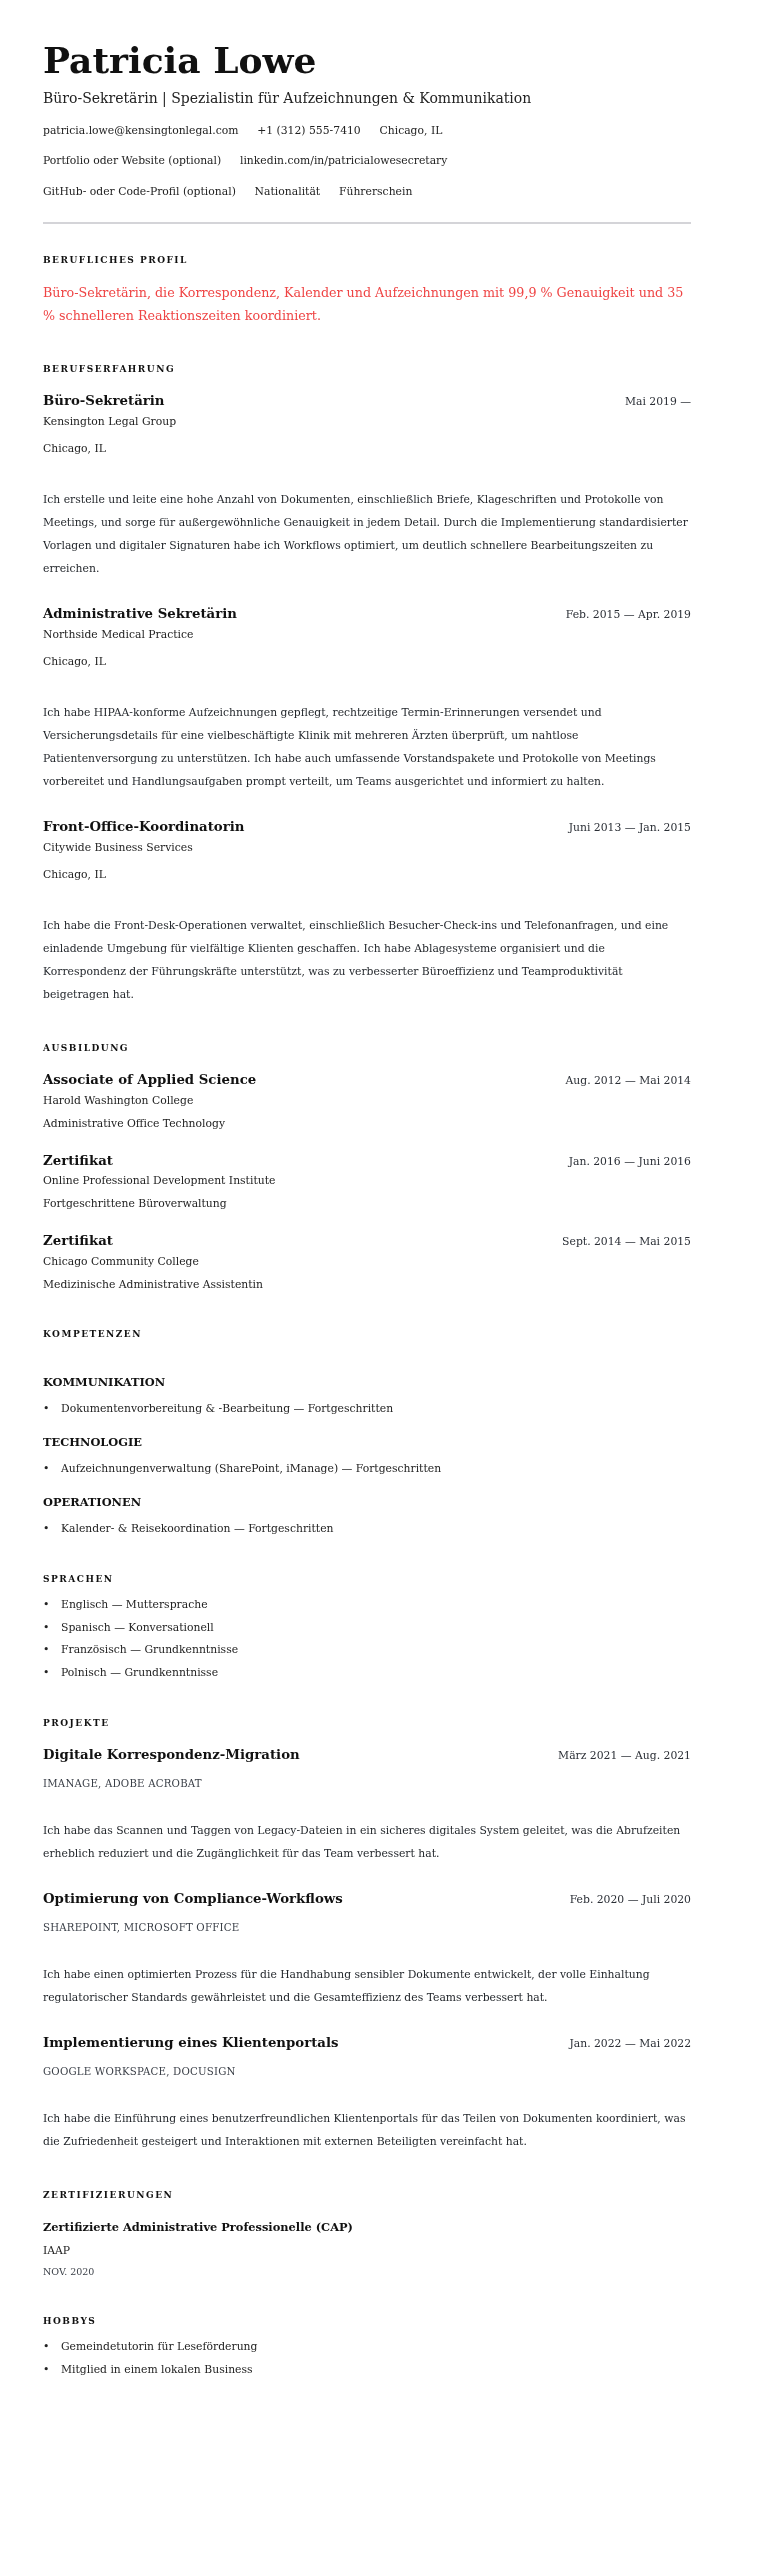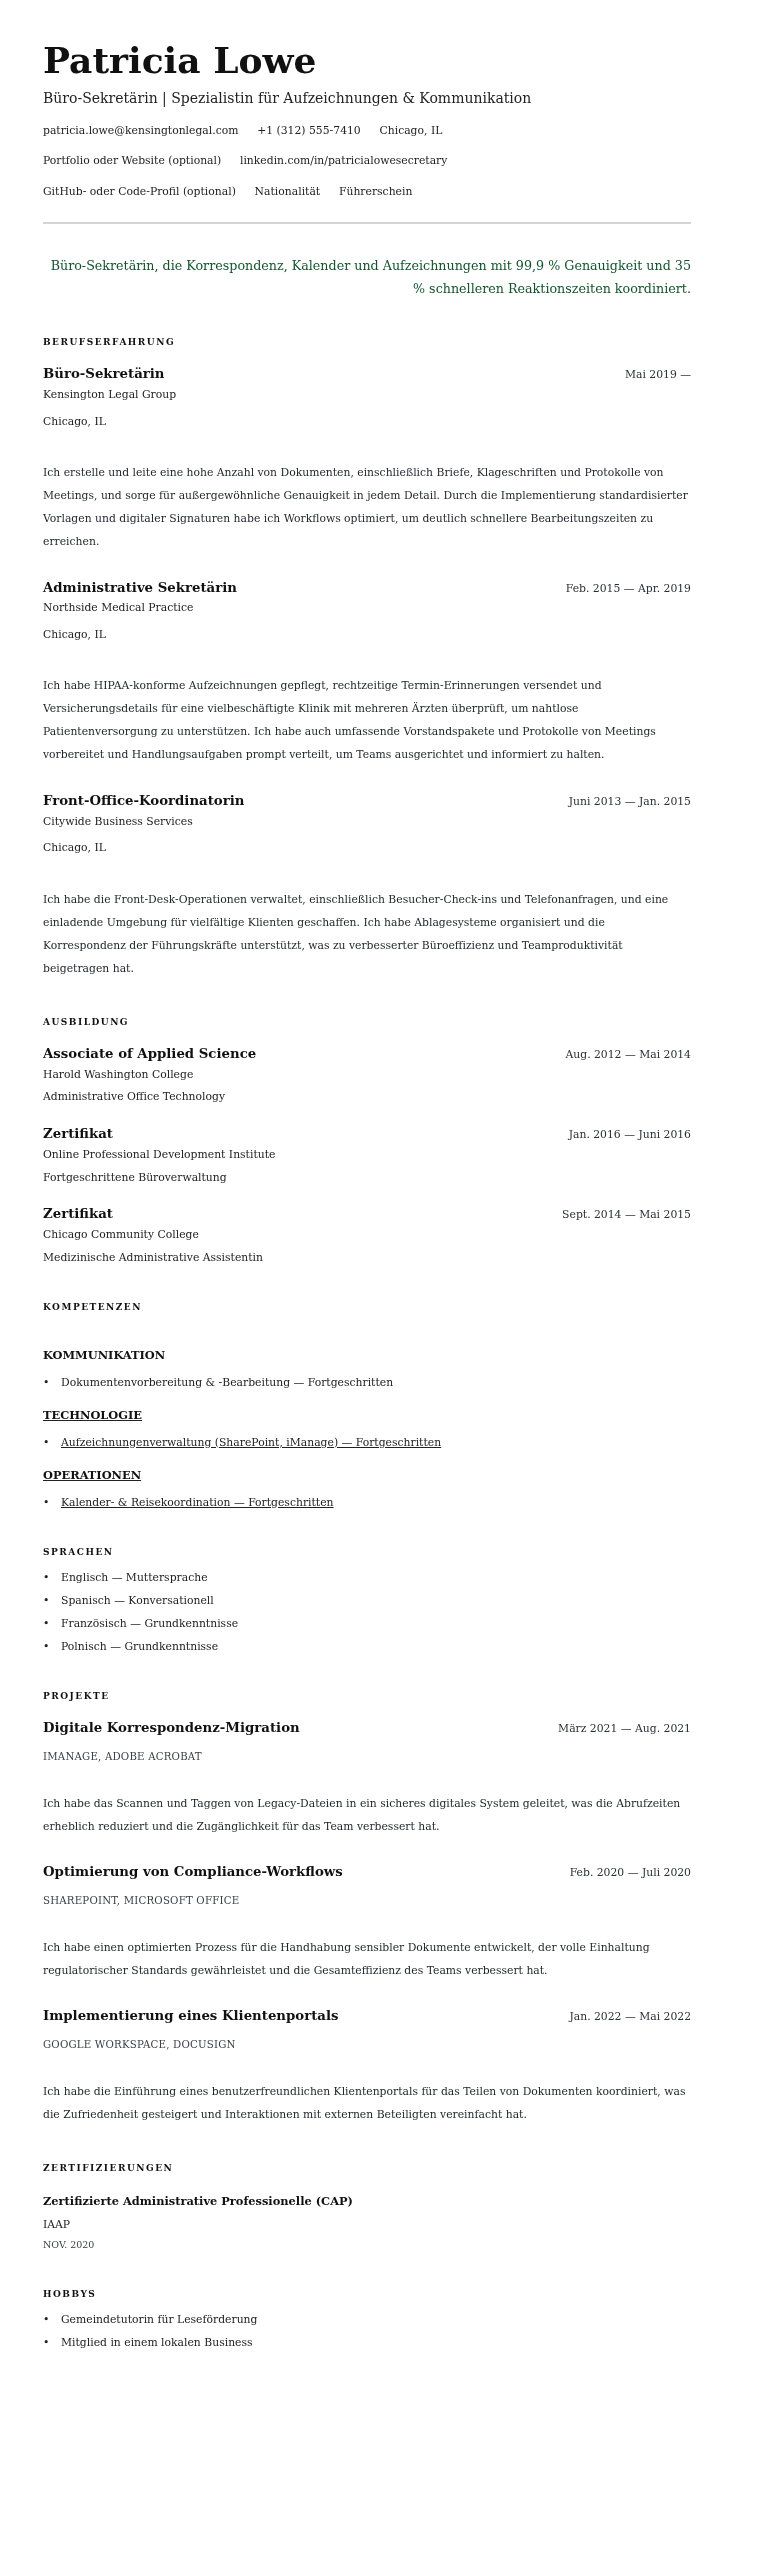--- a/index.html
+++ b/index.html
@@ -14,37 +14,37 @@
     .name { font-size: 36px; font-weight: bold; line-height: 42px; color: #111; letter-spacing: 0px; }
     .headline { font-size: 14px; line-height: 19px; margin-top: 7.6px; color: #222; }
     .contact-row { font-size: 10.8px; line-height: 15.3px; margin-top: 15.3px; color: #222; }
     .contact-row + .contact-row { margin-top: 15.3px; }
     .contact-row span { margin-right: 15.3px; }
     .divider { height: 1.3px; background: #d4d4d8; margin-top: 23px; }
 
     .section { margin-top: 36px; }
     .section:first-of-type { margin-top: 30.5px; }
     .section-title { font-size: 9px; font-weight: bold; letter-spacing: 1.5px; text-transform: uppercase; color: #111; line-height: 12.7px; }
-    .profile-text { font-size: 12.7px; line-height: 23px; margin-top: 14px; color: #14532d; text-align: right; }
+    .profile-text { font-size: 12.7px; line-height: 23px; margin-top: 14px; color: #ef4444; }
 
     .entry { margin-top: 16.5px; }
     .entry + .entry { margin-top: 25.4px; }
     .entry-head { display: flex; justify-content: space-between; align-items: baseline; }
     .entry-title { font-size: 13.3px; font-weight: bold; line-height: 18px; color: #111; }
     .entry-date { font-size: 10.8px; line-height: 15.3px; color: #2b2f36; }
     .entry-sub { font-size: 10.8px; line-height: 15.3px; margin-top: 3.8px; color: #222; }
     .entry-loc { font-size: 10.8px; line-height: 15.3px; margin-top: 11.4px; color: #222; }
     .entry-desc { font-size: 10.8px; line-height: 23px; margin-top: 32px; color: #1f2328; }
 
     .edu .entry { margin-top: 16.5px; }
     .edu .entry + .entry { margin-top: 20.3px; }
     .edu .entry-loc { margin-top: 7.6px; }
 
     .skill-group { margin-top: 34px; }
-    .skill-group + .skill-group { margin-top: 18px; text-decoration: underline; }
+    .skill-group + .skill-group { margin-top: 18px; }
     .skill-cat { font-size: 11.4px; font-weight: bold; line-height: 15.3px; color: #111; text-transform: uppercase; }
     ul.bullets { list-style: none; margin-top: 11.4px; }
     ul.bullets li { font-size: 10.8px; line-height: 15.3px; color: #222; position: relative; padding-left: 18px; }
     ul.bullets li + li { margin-top: 7.6px; }
     ul.bullets li::before { content: "•"; position: absolute; left: 0; top: 0; font-size: 10.8px; }
 
     .proj .entry { margin-top: 16.5px; }
     .proj .entry + .entry { margin-top: 25.4px; }
     .tech { font-size: 10.2px; line-height: 14px; color: #3a3f47; text-transform: uppercase; margin-top: 12.7px; letter-spacing: 0.2px; }
     .proj .entry-desc { margin-top: 28px; }
@@ -73,20 +73,21 @@
     </div>
     <div class="contact-row">
       <span>GitHub- oder Code-Profil (optional)</span>
       <span>Nationalität</span>
       <span>Führerschein</span>
     </div>
     <div class="divider"></div>
   </header>
 
   <section class="section">
+    <h2 class="section-title">Berufliches Profil</h2>
     <p class="profile-text">Büro-Sekretärin, die Korrespondenz, Kalender und Aufzeichnungen mit 99,9 % Genauigkeit und 35 % schnelleren Reaktionszeiten koordiniert.</p>
   </section>
 
   <section class="section">
     <h2 class="section-title">Berufserfahrung</h2>
 
     <div class="entry">
       <div class="entry-head">
         <div class="entry-title">Büro-Sekretärin</div>
         <div class="entry-date">Mai 2019 —</div>

